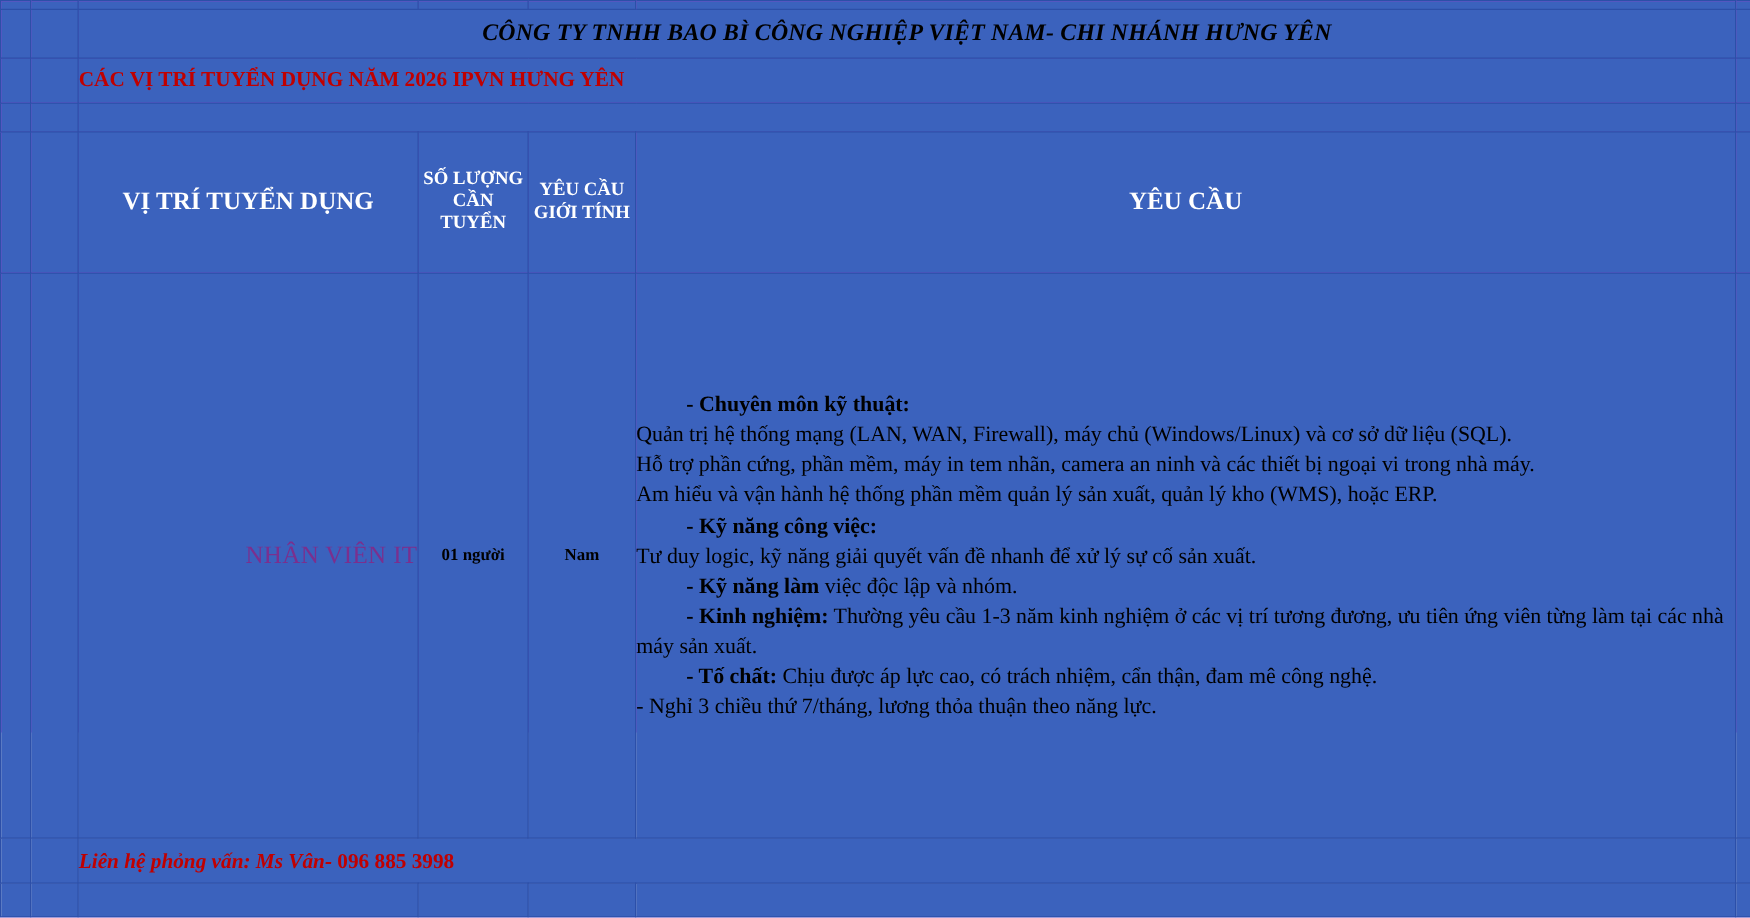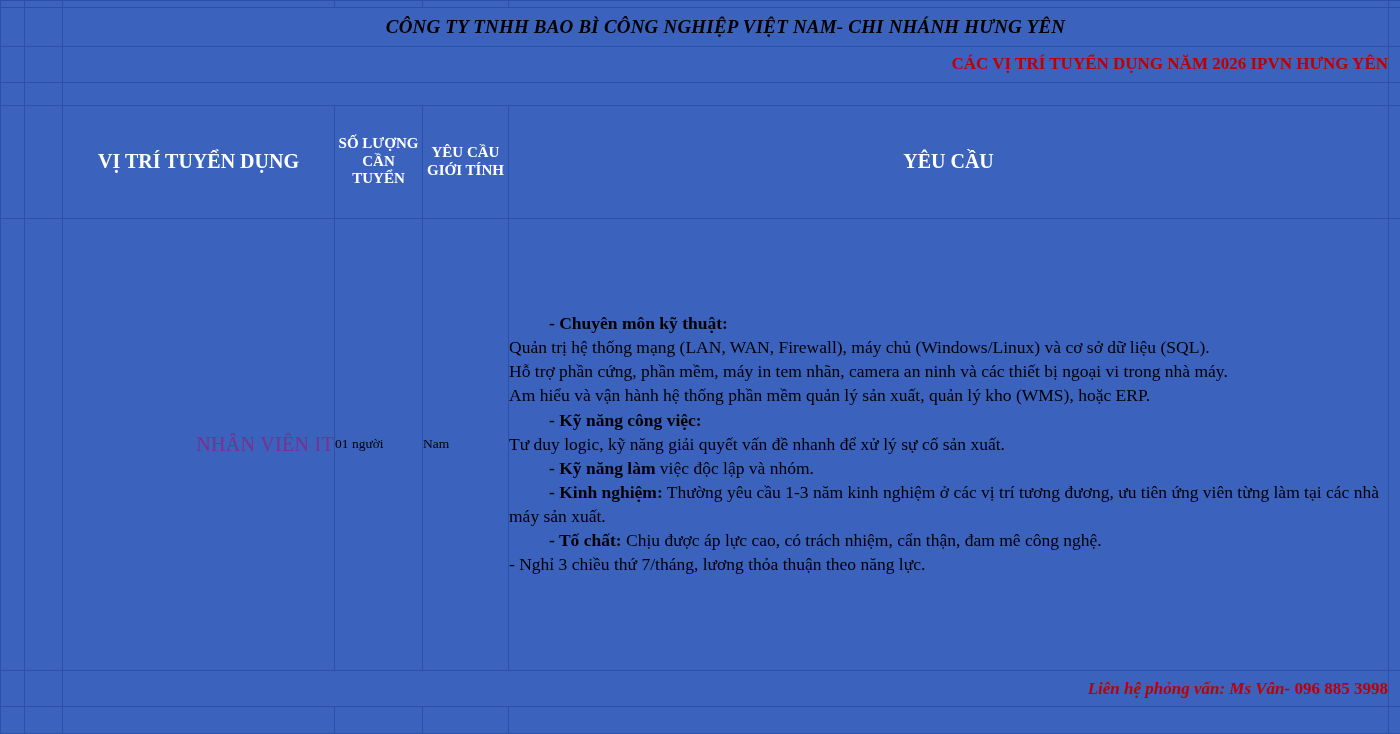--- a/index.html
+++ b/index.html
@@ -58,21 +58,21 @@
     font-style: italic;
     font-size: 17px;
     color: #000000;
     text-align: center;
     padding: 3px 0 4px 0;
   }
   .title-red {
     font-weight: bold;
     font-size: 17px;
     color: #c00000;
-    text-align: right;
+    text-align: left;
     padding: 5px 0 5px 0;
     font-family: Liberation Serif, serif;
   }
   .spacer-white { height: 22px; }
 
   .hdr {
     background: #3b62bd;
     color: #ffffff;
     font-weight: bold;
     text-align: center;
@@ -86,39 +86,40 @@
     background: #ffffff;
     text-align: right;
     vertical-align: middle;
     font-weight: normal;
     font-size: 20px;
     color: #7b2f8e;
     letter-spacing: .3px;
   }
   .cell-qty, .cell-sex {
     background: #ffffff;
+    text-align: center;
     vertical-align: middle;
-    font-weight: normal;
+    font-weight: bold;
     font-size: 13.5px;
     color: #000000;
   }
   .cell-req {
     background: #ffffff;
     vertical-align: top;
     padding: 8px 10px 8px 12px;
     font-size: 17.5px;
     line-height: 1.33;
     color: #000000;
   }
   .cell-req p { margin: 0 0 1px 0; }
   .cell-req b { font-weight: bold; margin-left: 40px; }
 
   .contact {
     background: #ffffff;
-    text-align: right;
+    text-align: left;
     font-weight: bold;
     font-style: italic;
     font-size: 17px;
     color: #c00000;
     padding: 4px 0;
   }
   .contact .phone { font-style: normal; }
 
   .grey-cell { background: #f2f2f2; }
   .side-blue { background: #3b62bd; }

